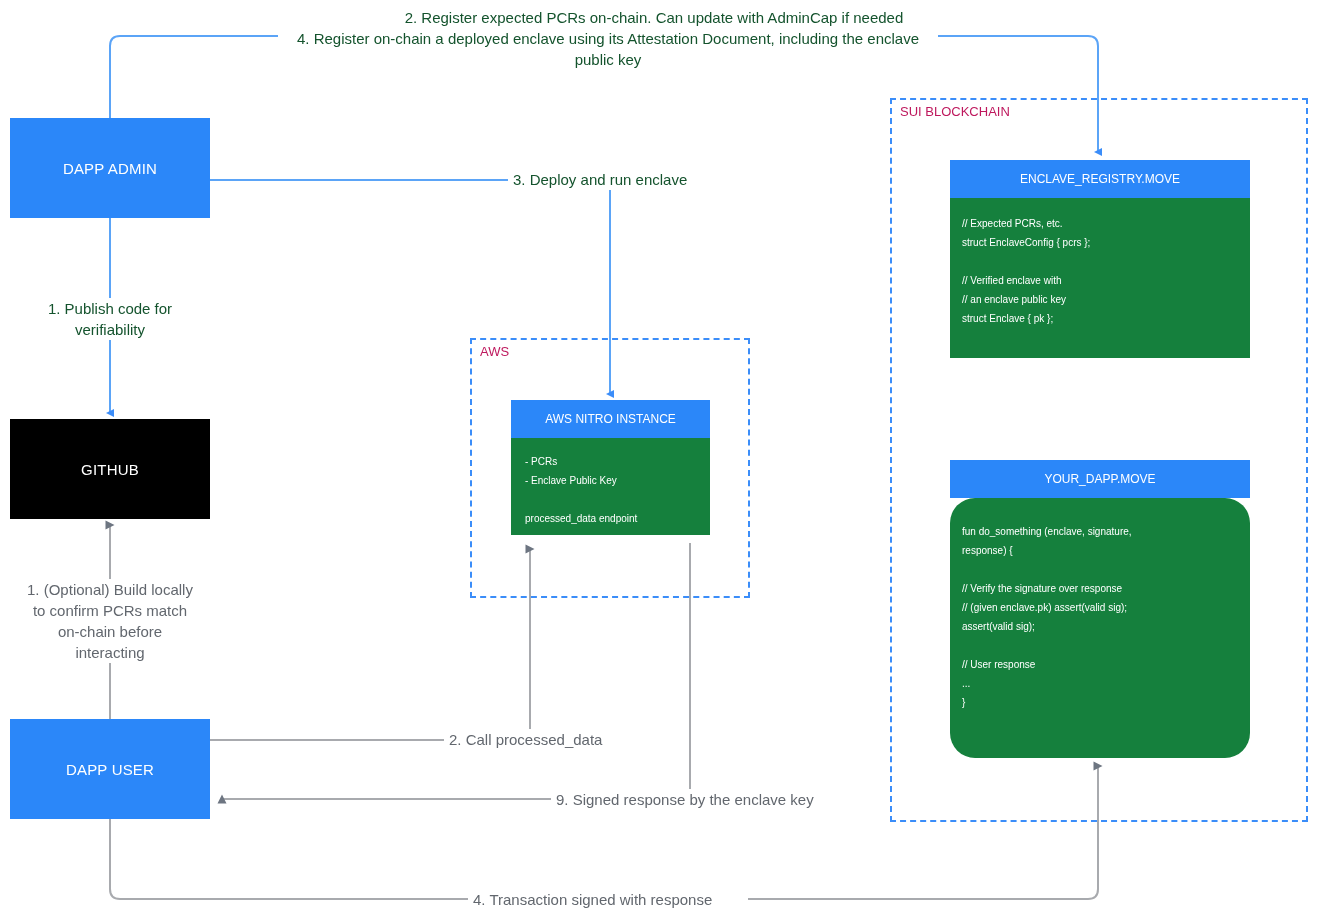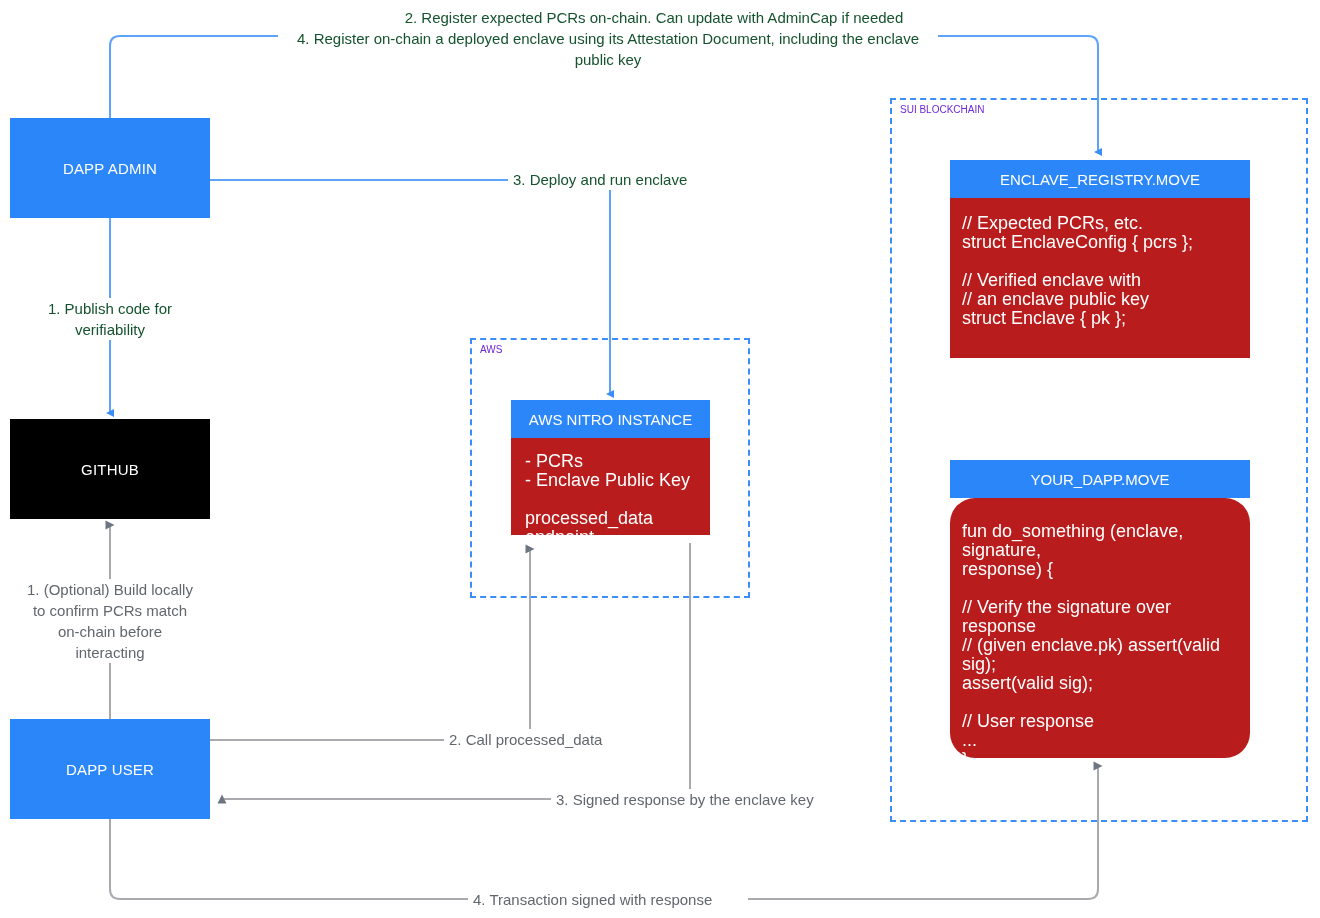--- a/index.html
+++ b/index.html
@@ -40,49 +40,49 @@
 
   
   .module {
     position: absolute;
     box-sizing: border-box;
   }
   .module .mod-head {
     box-sizing: border-box;
     background: #2b87f9;
     color: #ffffff;
-    font-size: 15px;
+    font-size: 12px;
     display: flex;
     align-items: center;
     justify-content: center;
     width: 100%;
   }
   .module .mod-body {
     box-sizing: border-box;
-    background: #b91c1c;
+    background: #15803d;
     color: #ffffff;
-    font-size: 18px;
+    font-size: 10px;
     line-height: 19px;
     width: 100%;
     white-space: pre-wrap;
     padding: 14px 14px 10px 14px;
   }
   .module .mod-body.tight { padding: 16px 12px 10px 12px; }
 
   
   .group {
     position: absolute;
     box-sizing: border-box;
     border: 2px dashed #3b8df9;
     background: transparent;
   }
   .group-label {
     position: absolute;
-    color: #6d28d9;
-    font-size: 10px;
+    color: #be185d;
+    font-size: 13px;
     background: #ffffff;
     padding: 0 4px;
   }
 
   
   .lbl {
     position: absolute;
     font-size: 15px;
     line-height: 21px;
     background: #ffffff;
@@ -182,17 +182,17 @@
   <div class="lbl blue ctr" style="left:278px; top:28px; width:660px;">4. Register on-chain a deployed enclave using its Attestation Document, including the enclave public key</div>
 
   <div class="lbl blue ctr" style="left:19px; top:298px; width:182px;">1. Publish code for verifiability</div>
 
   <div class="lbl blue left" style="left:508px; top:169px; width:210px;">3. Deploy and run enclave</div>
 
   <div class="lbl gray ctr" style="left:19px; top:579px; width:182px;">1. (Optional) Build locally to confirm PCRs match on-chain before interacting</div>
 
   <div class="lbl gray left" style="left:444px; top:729px; width:185px;">2. Call processed_data</div>
 
-  <div class="lbl gray left" style="left:551px; top:789px; width:295px;">3. Signed response by the enclave key</div>
+  <div class="lbl gray left" style="left:551px; top:789px; width:295px;">9. Signed response by the enclave key</div>
 
   <div class="lbl gray left" style="left:468px; top:889px; width:280px;">4. Transaction signed with response</div>
 
 </div>
 
 </body></html>

